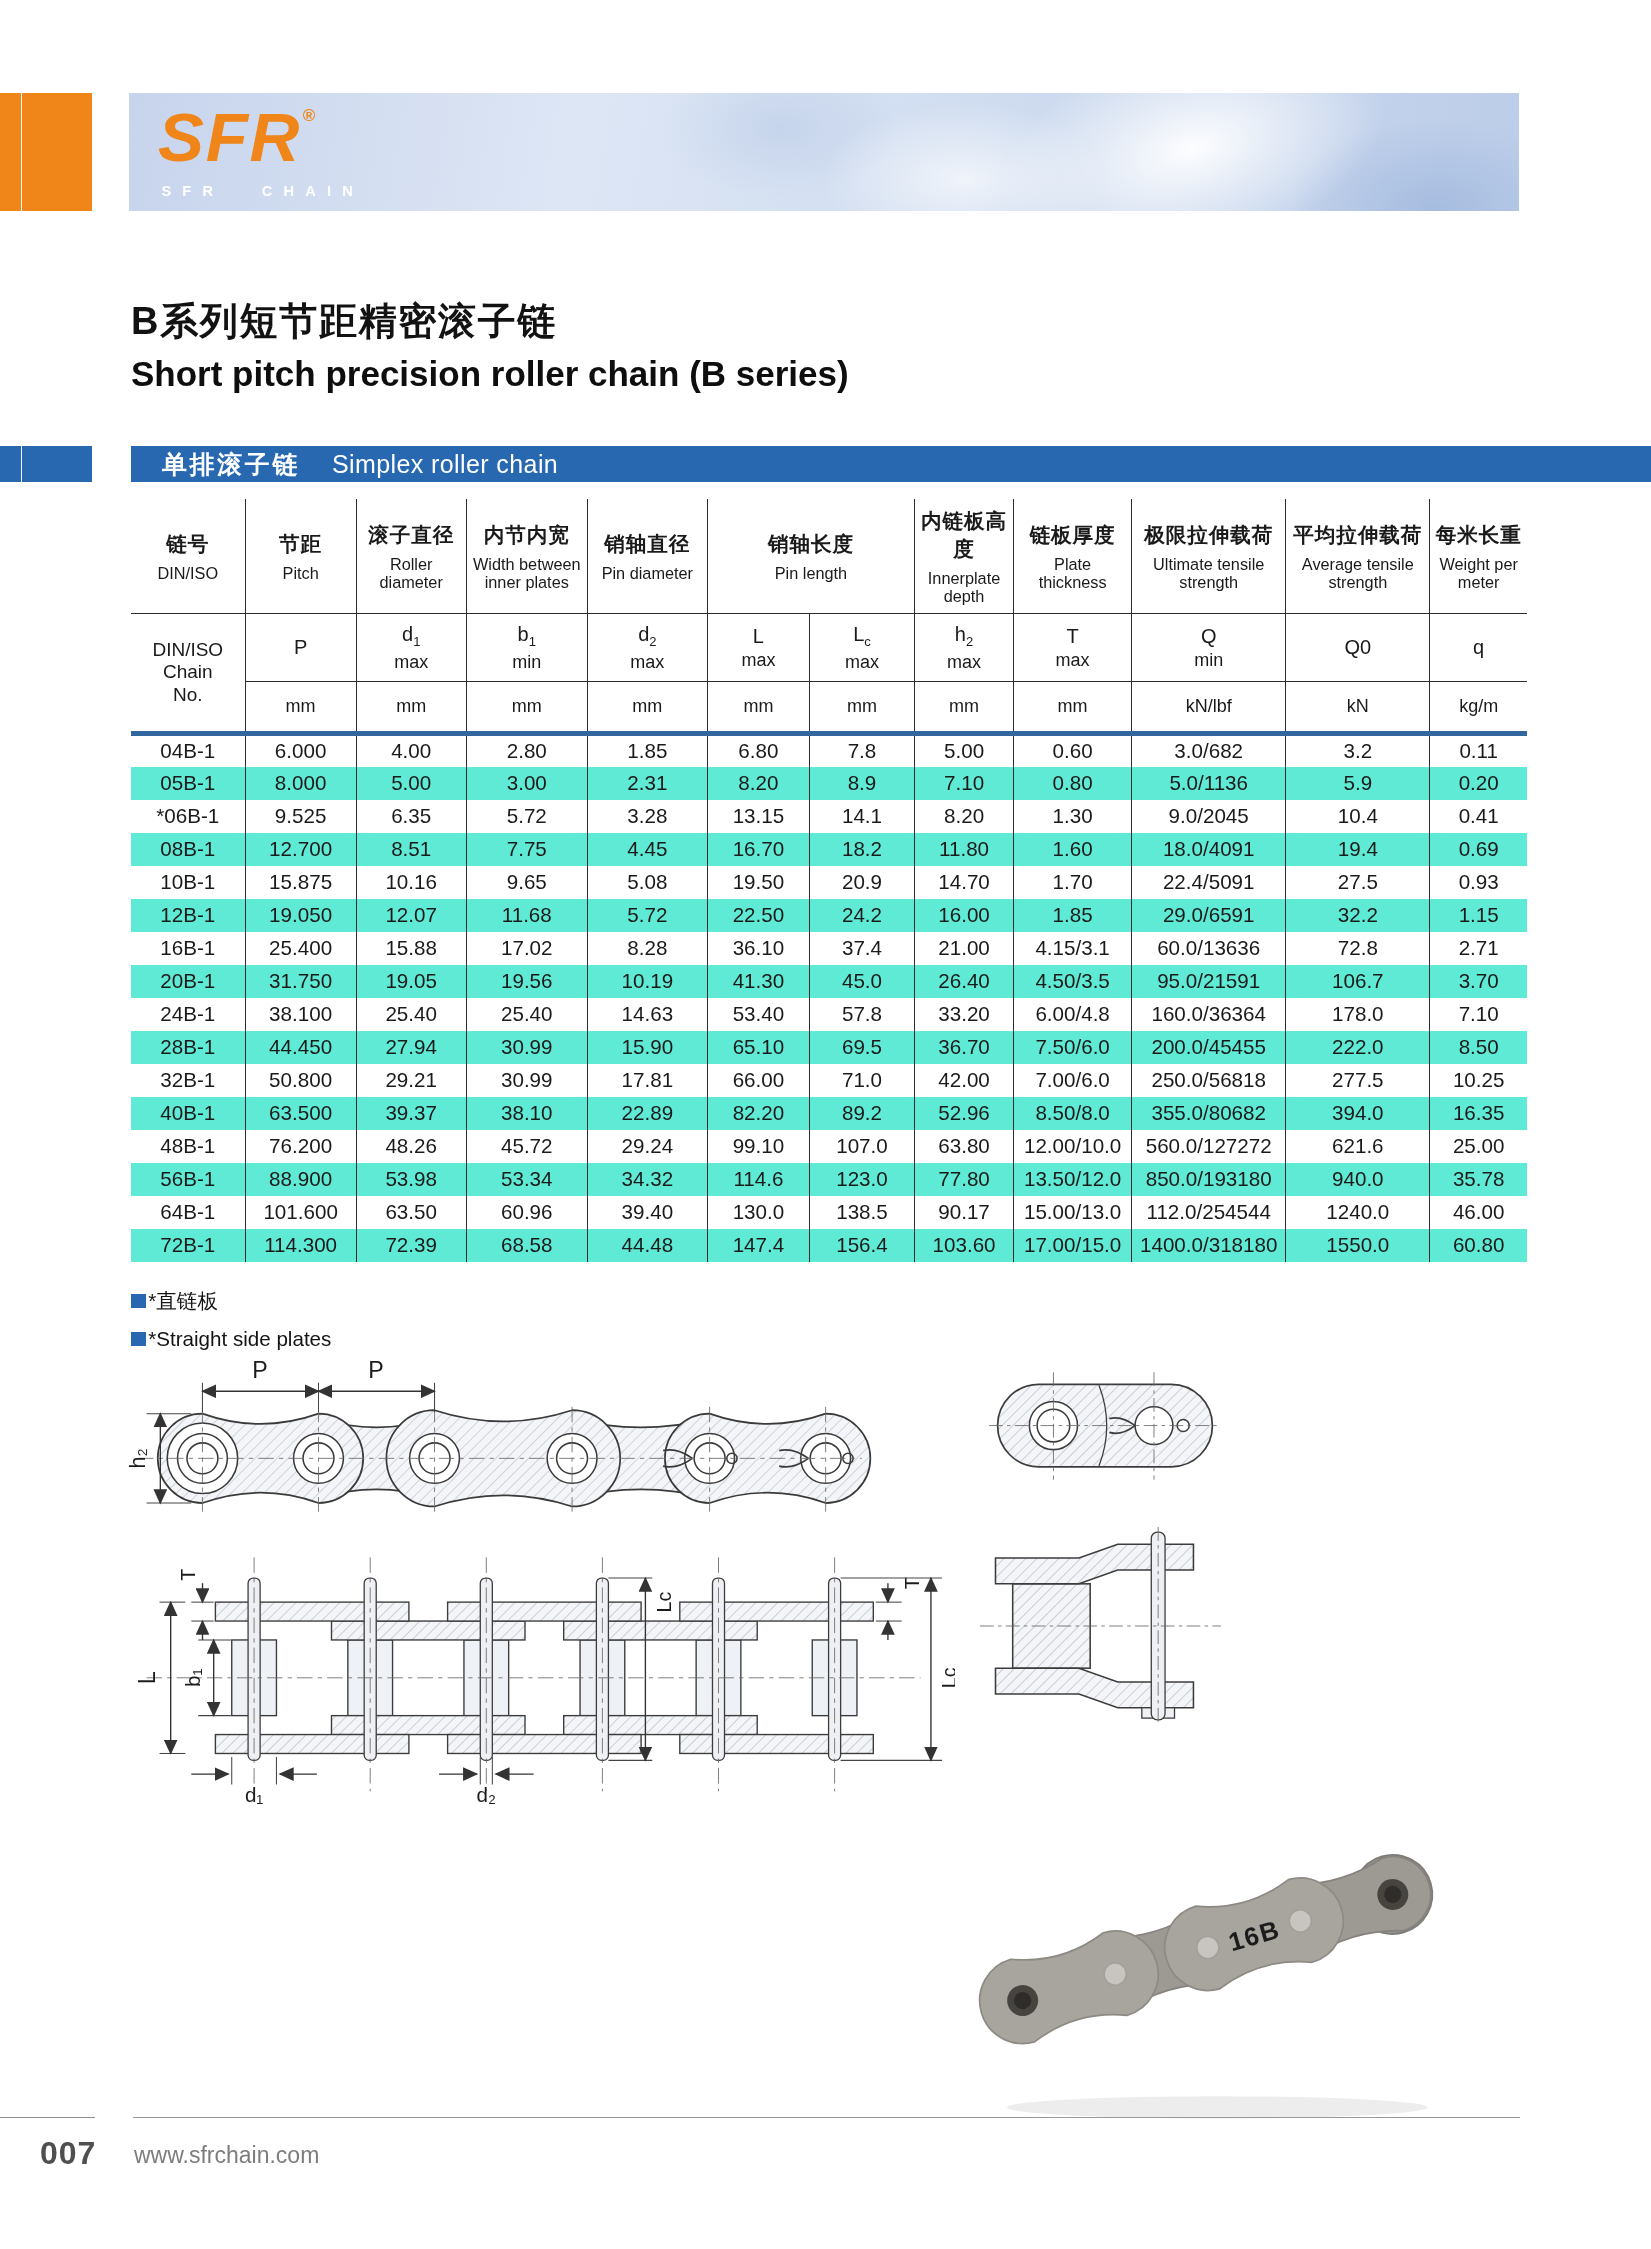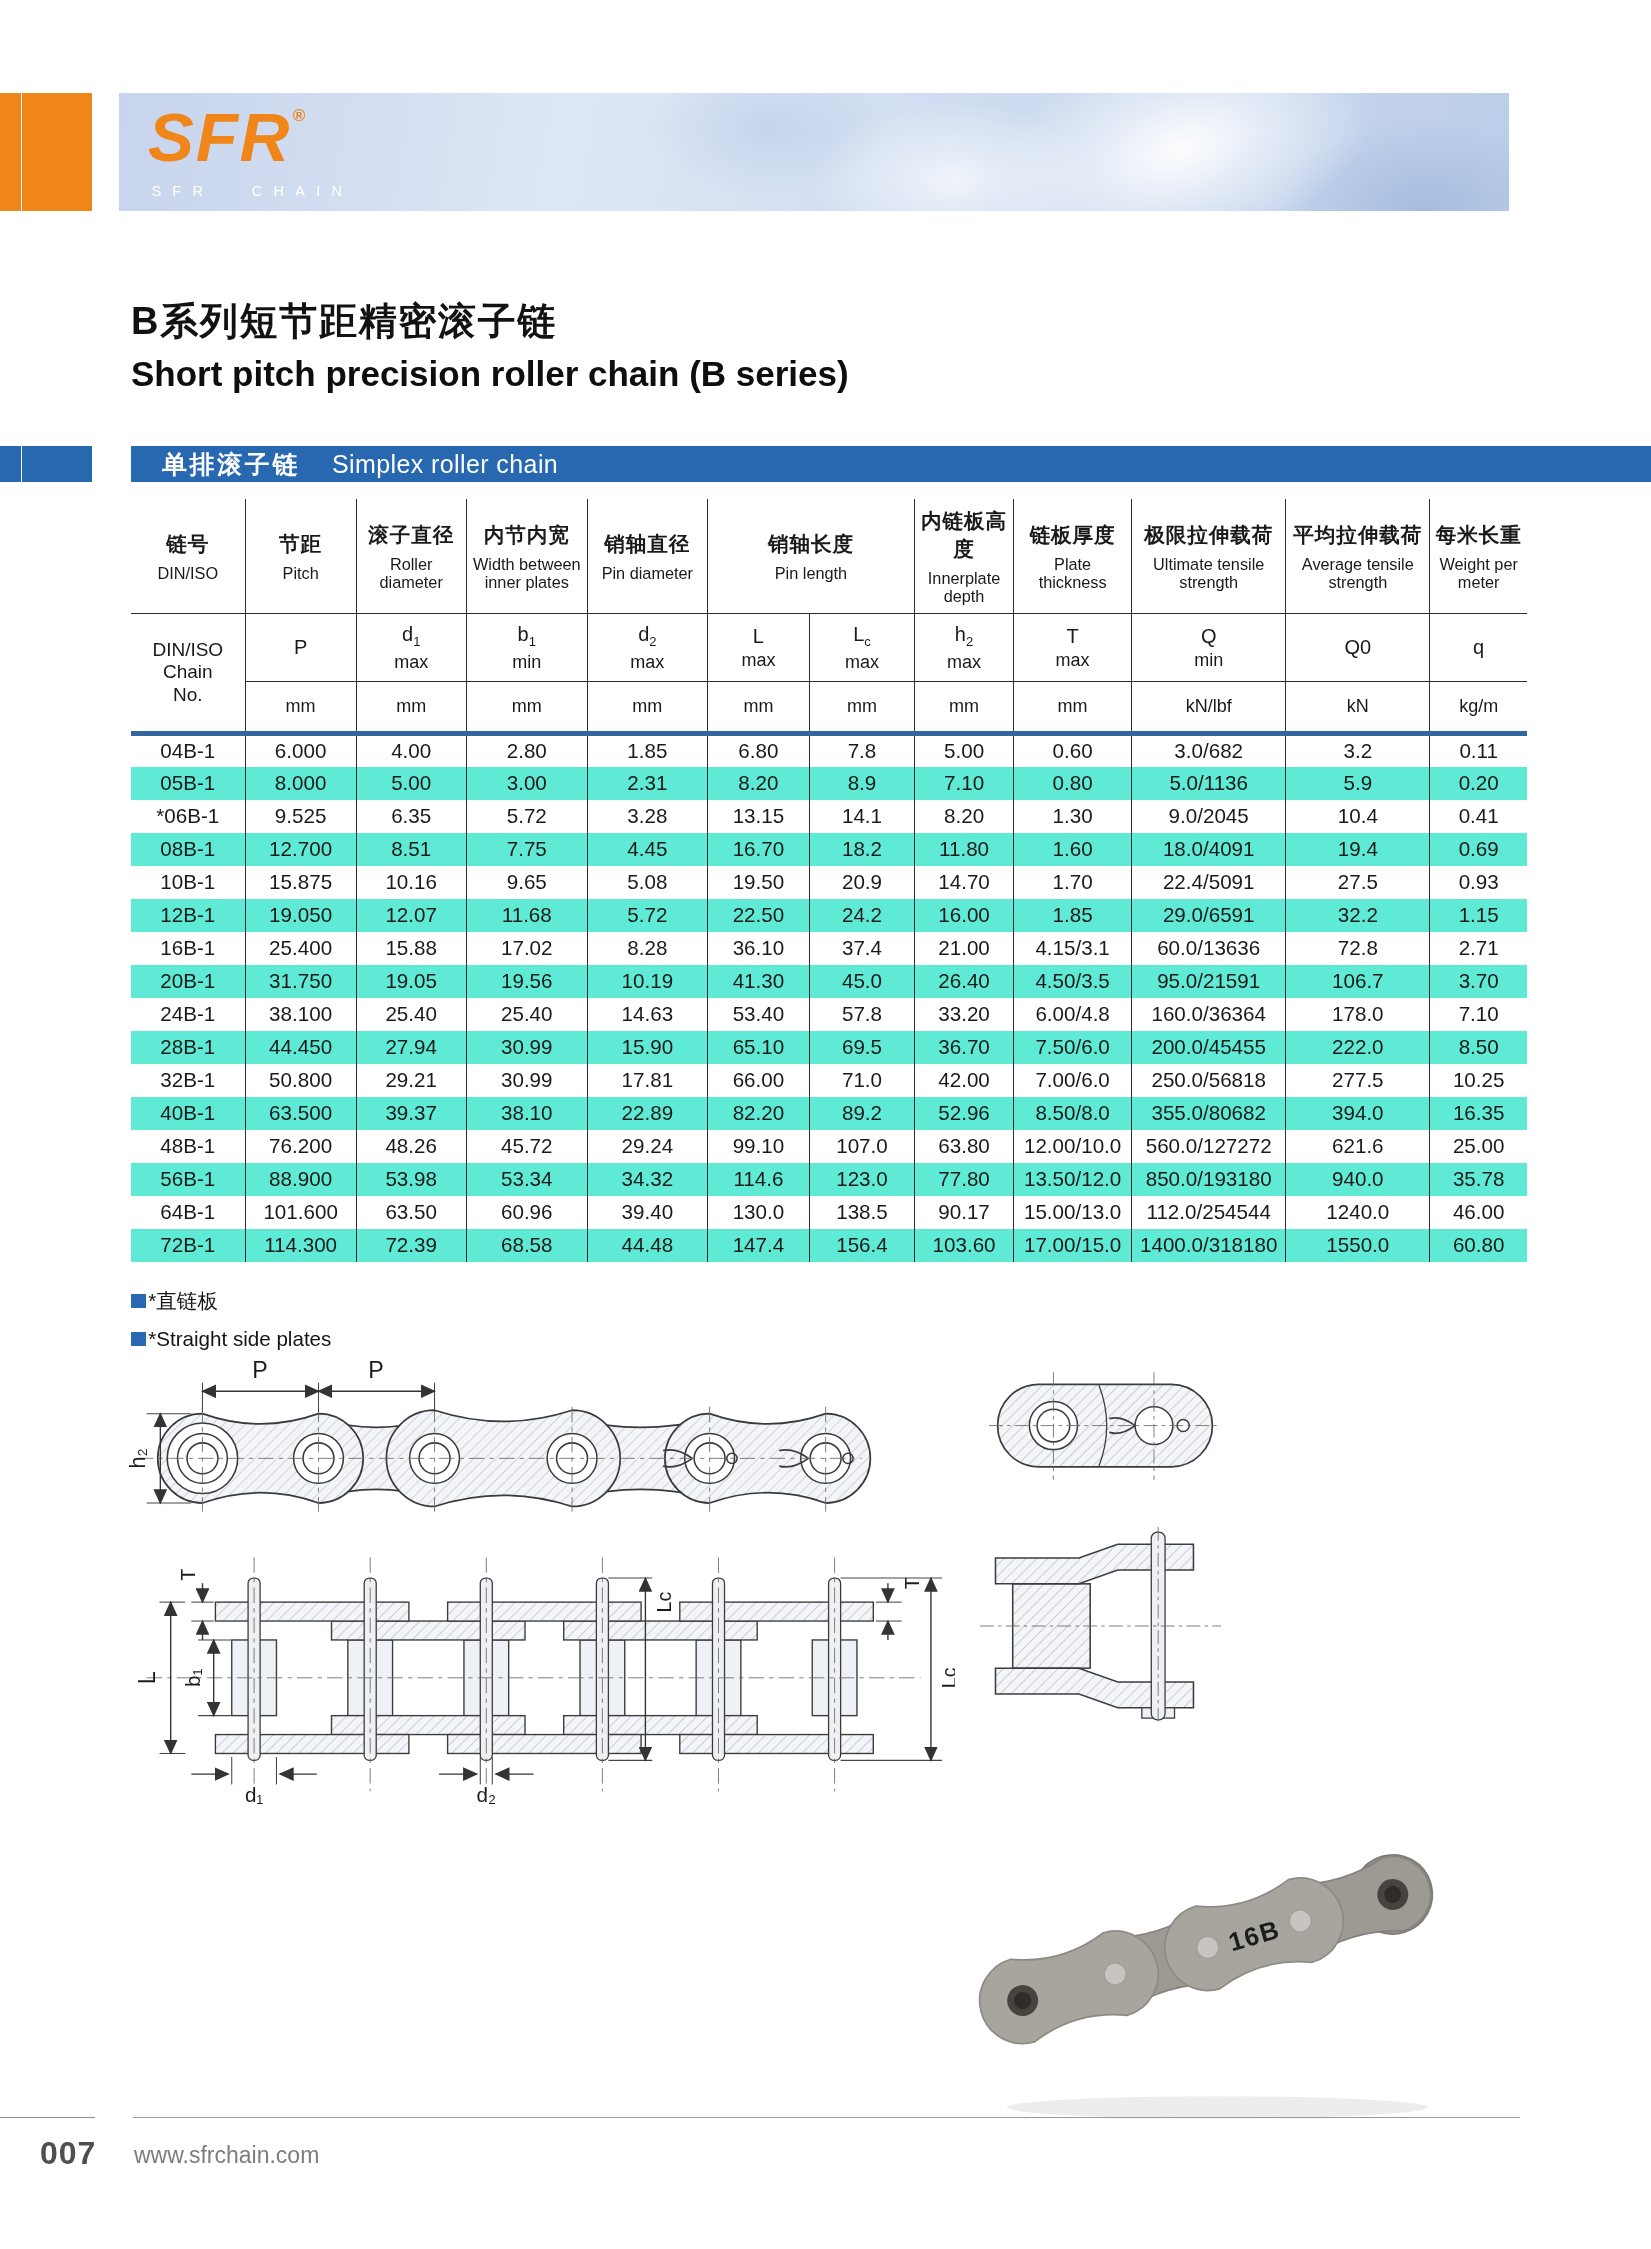--- a/index.html
+++ b/index.html
@@ -2,35 +2,35 @@
 <html style="font-size:13.8px"><head>
 <meta charset="utf-8">
 <style>
   html,body{margin:0;padding:0;background:#e9e9e9;}
   .page{position:relative;width:1651px;height:2250px;background:#ffffff;overflow:hidden;
         font-family:"Liberation Sans","DejaVu Sans",sans-serif;color:#161616;margin:0 auto;}
 
   
   .orange-block{position:absolute;left:0;top:93px;width:92px;height:118px;background:#f08519;}
   .edge-divider{position:absolute;left:20.6px;top:0;width:1.7px;height:100%;background:rgba(255,255,255,.95);}
-  .banner{position:absolute;left:119px;top:93px;width:1390px;height:118px;overflow:hidden;
+  .banner{position:absolute;left:129px;top:93px;width:1390px;height:118px;overflow:hidden;
           background:linear-gradient(100deg,#c7d4ec 0%,#dde6f5 32%,#cfdcf0 62%,#bccde9 100%);}
   .swirl{position:absolute;border-radius:50%;}
   .sw1{right:129px;top:-52px;width:396px;height:215px;transform:rotate(-16deg);
        background:radial-gradient(closest-side,rgba(255,255,255,.95),rgba(255,255,255,0));}
   .sw2{right:413px;top:8.6px;width:284px;height:155px;opacity:.75;
        background:radial-gradient(closest-side,rgba(255,255,255,.9),rgba(255,255,255,0));}
   .sw3{right:-60px;top:26px;width:292px;height:181px;opacity:.9;
        background:radial-gradient(closest-side,rgba(140,168,212,.55),rgba(140,168,212,0));}
   .sw4{right:619px;top:-34px;width:241px;height:138px;opacity:.5;
        background:radial-gradient(closest-side,rgba(150,175,215,.5),rgba(150,175,215,0));}
   .logo{position:absolute;left:29px;top:10.3px;}
   .logo-text{font-size:69px;font-weight:bold;font-style:italic;color:#f08519;line-height:1;letter-spacing:1.7px;}
   .logo-reg{font-size:17px;font-style:normal;position:relative;top:-40px;left:1.7px;color:#f08519;}
-  .logo-tag{margin-top:10.3px;color:#ffffff;font-size:14.6px;font-weight:normal;letter-spacing:11.2px;word-spacing:22.4px;padding-left:3.4px;}
+  .logo-tag{margin-top:10.3px;color:#ffffff;font-size:14.6px;font-weight:bold;letter-spacing:11.2px;word-spacing:22.4px;padding-left:3.4px;}
 
   
   .title{position:absolute;left:131px;top:296px;}
   .title-cn{font-size:38px;font-weight:bold;color:#121212;letter-spacing:1.7px;}
   .title-en{font-size:35px;font-weight:600;color:#0e0e0e;margin-top:6.9px;}
 
   .blue-block{position:absolute;left:0;top:446px;width:92px;height:36px;background:#2768b1;}
   .section-banner{position:absolute;left:131px;top:446px;width:1598px;height:36px;background:#2768b1;
                   color:#fff;display:flex;align-items:center;padding-left:31px;box-sizing:border-box;}
   .sb-cn{font-size:25px;font-weight:bold;letter-spacing:2.6px;}

